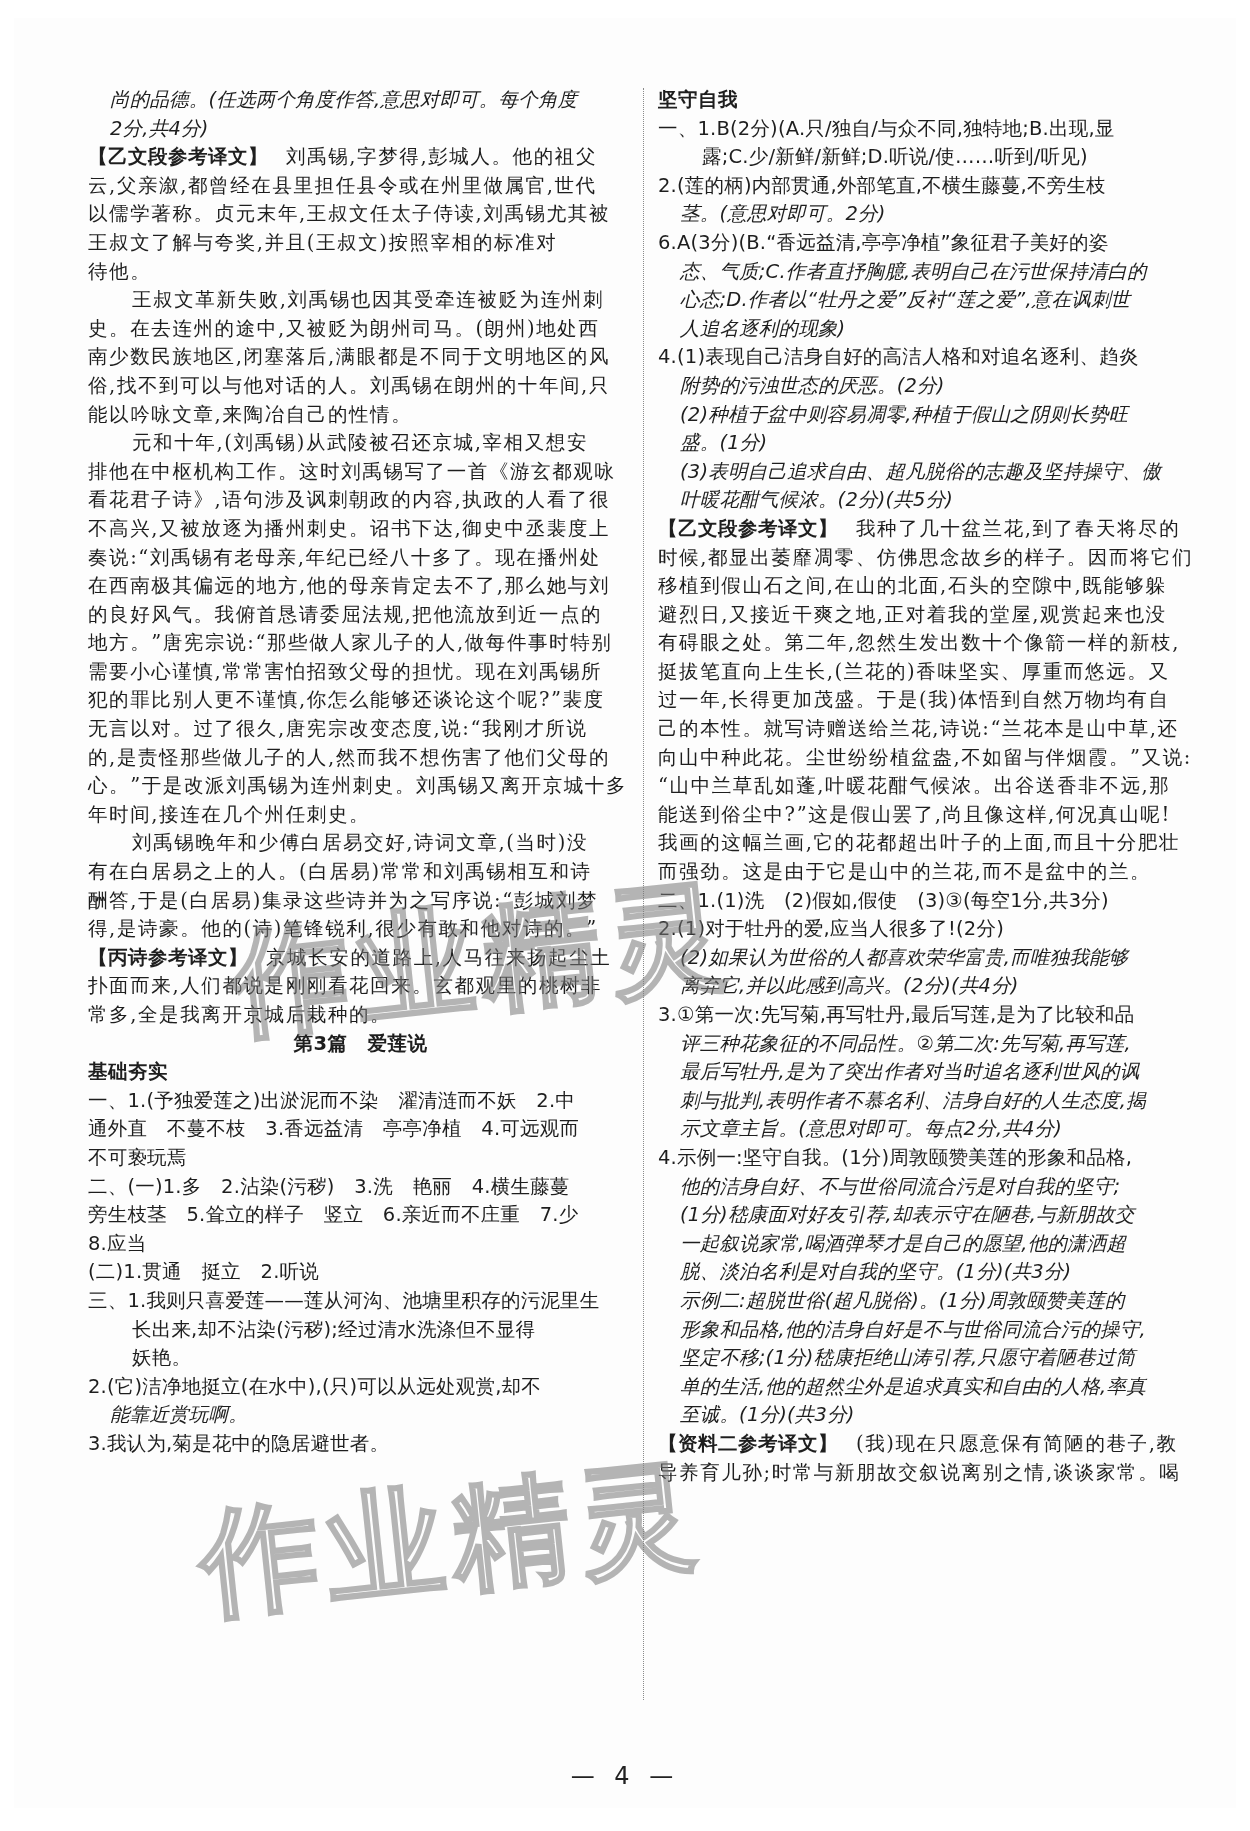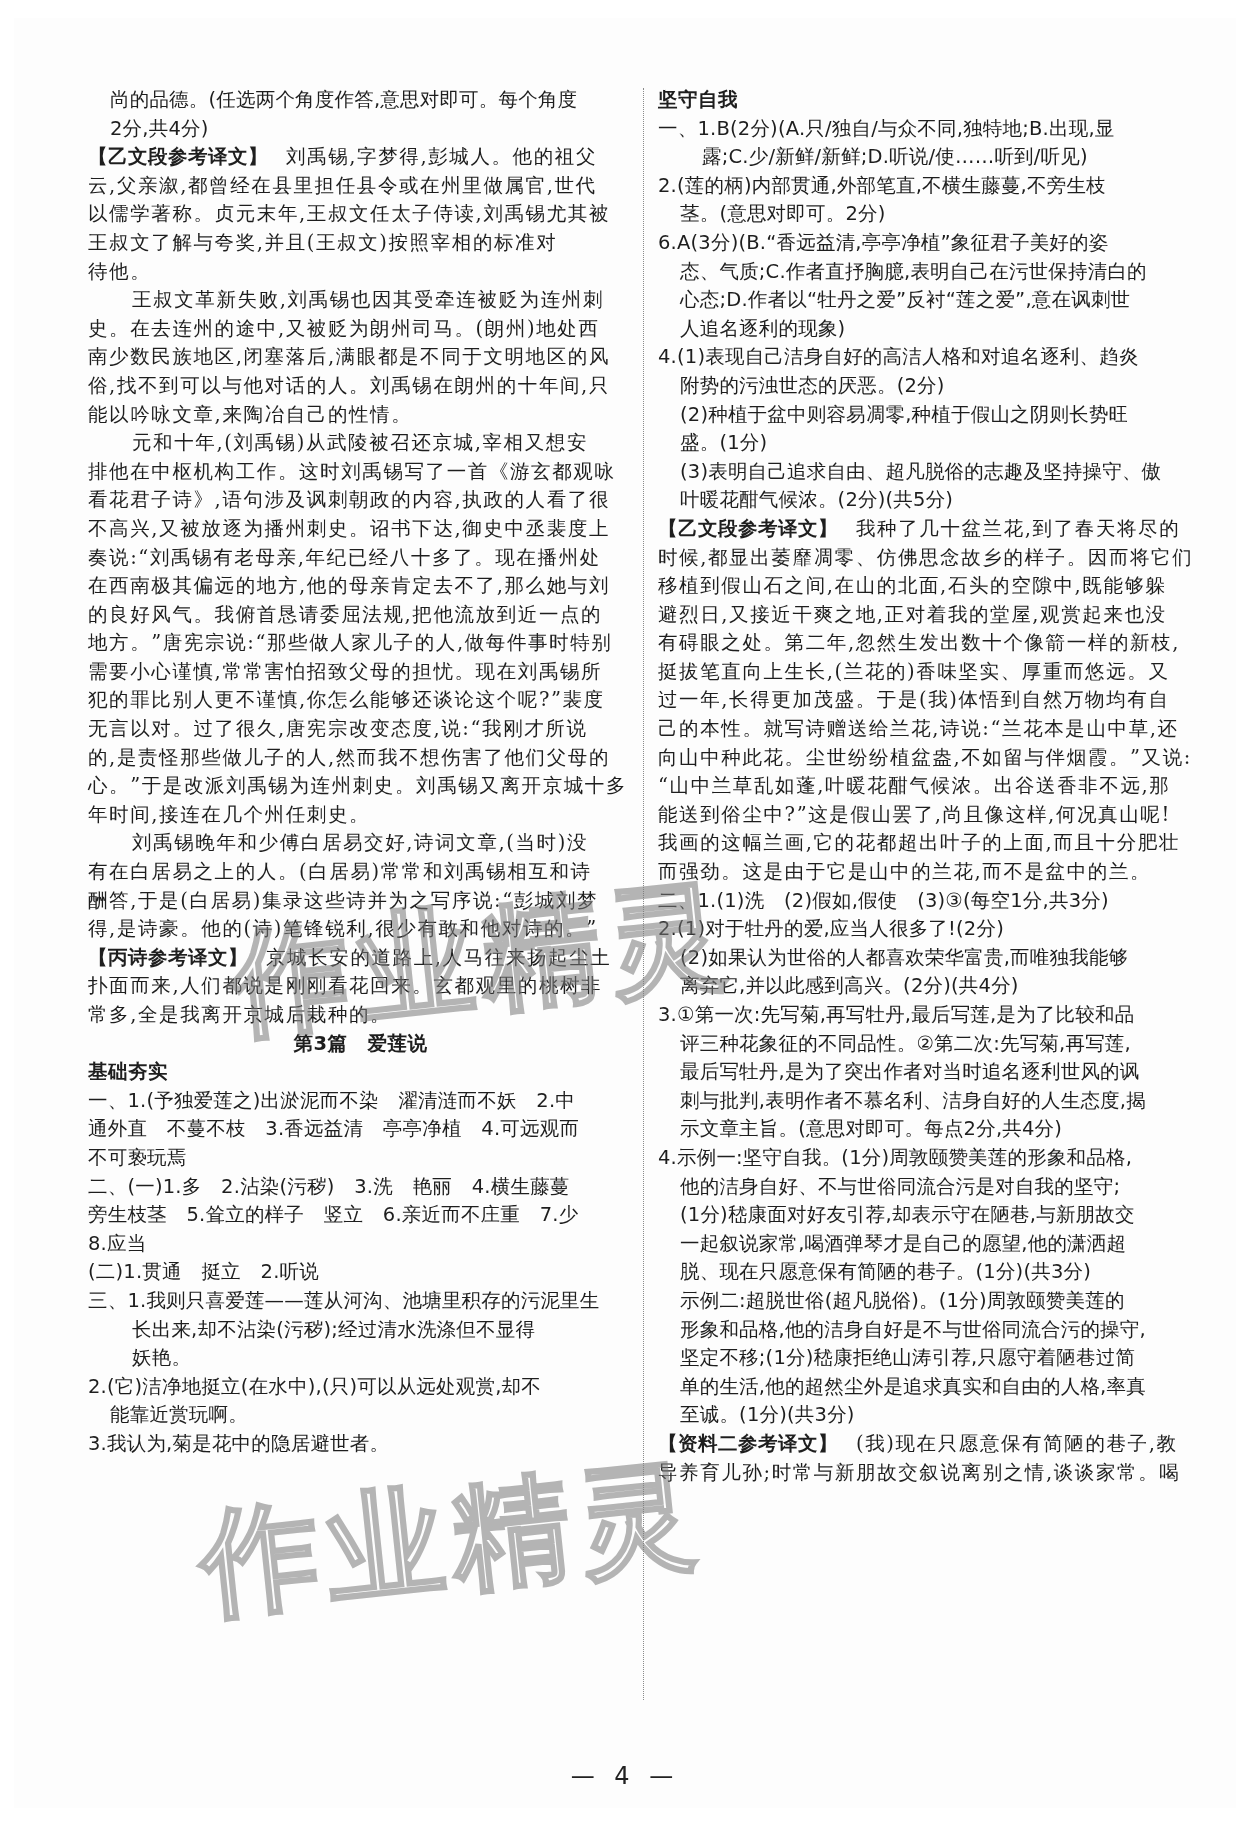--- a/index.html
+++ b/index.html
@@ -17,21 +17,21 @@
   .col { position: absolute; top: 86px; }
   .col.left { left: 88px; width: 545px; }
   .col.right { left: 658px; width: 560px; }
   .line {
     height: 28.6px; line-height: 28.6px;
     font-size: 19.5px; white-space: nowrap; overflow: visible;
     letter-spacing: 0.6px;
   }
   .line.kai { font-family: "DejaVu Serif", "Liberation Serif", serif; letter-spacing: 1.6px; }
   .line.sans { font-family: "DejaVu Sans", "Liberation Sans", sans-serif; letter-spacing: 0.2px; }
-  .ind1 { padding-left: 22px; }
+  .ind1 { padding-left: 22px; font-style: italic; }
   .ind2 { padding-left: 44px; }
   .para { padding-left: 44px; }
   .hdr { font-family: "DejaVu Sans", "Liberation Sans", sans-serif; font-weight: bold; letter-spacing: 0.5px; }
   .bracket { font-family: "DejaVu Sans", "Liberation Sans", sans-serif; font-weight: bold; margin-right: 18px; letter-spacing: 0.5px; }
   .center { text-align: center; }
   .divider {
     position: absolute; left: 643px; top: 88px; width: 0; height: 1612px;
     border-left: 1.5px dotted #8a8a8a;
   }
   .pageno {
@@ -137,21 +137,21 @@
     <div class="line sans ind1"><span>离弃它,并以此感到高兴。(2分)(共4分)</span></div>
     <div class="line sans"><span>3.①第一次:先写菊,再写牡丹,最后写莲,是为了比较和品</span></div>
     <div class="line sans ind1"><span>评三种花象征的不同品性。②第二次:先写菊,再写莲,</span></div>
     <div class="line sans ind1"><span>最后写牡丹,是为了突出作者对当时追名逐利世风的讽</span></div>
     <div class="line sans ind1"><span>刺与批判,表明作者不慕名利、洁身自好的人生态度,揭</span></div>
     <div class="line sans ind1"><span>示文章主旨。(意思对即可。每点2分,共4分)</span></div>
     <div class="line sans"><span>4.示例一:坚守自我。(1分)周敦颐赞美莲的形象和品格,</span></div>
     <div class="line sans ind1"><span>他的洁身自好、不与世俗同流合污是对自我的坚守;</span></div>
     <div class="line sans ind1"><span>(1分)嵇康面对好友引荐,却表示守在陋巷,与新朋故交</span></div>
     <div class="line sans ind1"><span>一起叙说家常,喝酒弹琴才是自己的愿望,他的潇洒超</span></div>
-    <div class="line sans ind1"><span>脱、现在只愿意保有简陋的巷子。(1分)(共3分)</span></div>
+    <div class="line sans ind1"><span>脱、淡泊名利是对自我的坚守。(1分)(共3分)</span></div>
     <div class="line sans ind1"><span>示例二:超脱世俗(超凡脱俗)。(1分)周敦颐赞美莲的</span></div>
     <div class="line sans ind1"><span>形象和品格,他的洁身自好是不与世俗同流合污的操守,</span></div>
     <div class="line sans ind1"><span>坚定不移;(1分)嵇康拒绝山涛引荐,只愿守着陋巷过简</span></div>
     <div class="line sans ind1"><span>单的生活,他的超然尘外是追求真实和自由的人格,率真</span></div>
     <div class="line sans ind1"><span>至诚。(1分)(共3分)</span></div>
     <div class="line kai"><span class="bracket">【资料二参考译文】</span><span>(我)现在只愿意保有简陋的巷子,教</span></div>
     <div class="line kai"><span>导养育儿孙;时常与新朋故交叙说离别之情,谈谈家常。喝</span></div>
   </div>
 
 <div class="watermark" style="left:230px; top:880px;">作业精灵</div>

